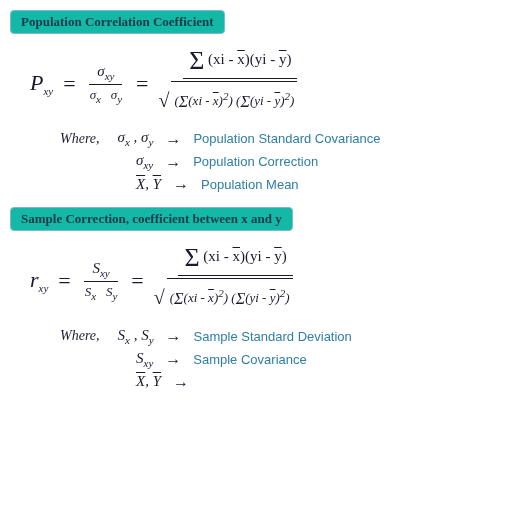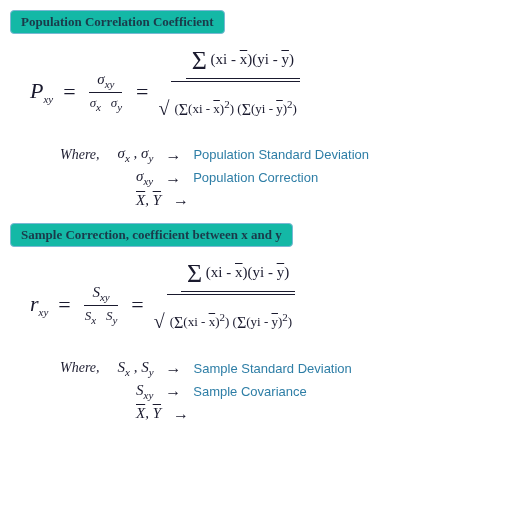--- a/index.html
+++ b/index.html
@@ -135,21 +135,22 @@
       display: inline-flex;
       align-items: center;
       font-size: 13px;
     }
     .sqrt-symbol {
       font-size: 20px;
       margin-right: 2px;
     }
     .sqrt-content {
       border-top: 1.5px solid #1a1a2e;
-      padding: 16px 3px;
+      padding: 8px 3px;
+      font-style: italic;
       font-size: 13px;
     }
   </style>
 </head>
 <body>
 
 <div class="section">
   <div class="section-title">Population Correlation Coefficient</div>
 
   
@@ -184,32 +185,33 @@
       </span>
     </span>
   </div>
 
   
   <div class="where-block">
     <div class="where-row">
       <span class="where-intro">Where,</span>
       <span style="font-style:italic; font-size:15px;">σ<span class="sub">x</span> , σ<span class="sub">y</span></span>
       <span class="arrow">→</span>
-      <span class="definition">Population Standard Deviation</span>
+      <span class="definition">Population Standard Covariance</span>
     </div>
     <div class="where-row">
       <span style="min-width:68px;"></span>
       <span style="font-style:italic; font-size:15px;">σ<span class="sub">xy</span></span>
       <span class="arrow">→</span>
       <span class="definition">Population Correction</span>
     </div>
     <div class="where-row">
       <span style="min-width:68px;"></span>
       <span style="font-style:italic; font-size:15px;"><span class="overline">X</span>, <span class="overline">Y</span></span>
       <span class="arrow">→</span>
+      <span class="definition">Population Mean</span>
     </div>
   </div>
 </div>
 
 <div class="section">
   <div class="section-title">Sample Correction, coefficient between x and y</div>
 
   
   <div class="big-formula">
 

